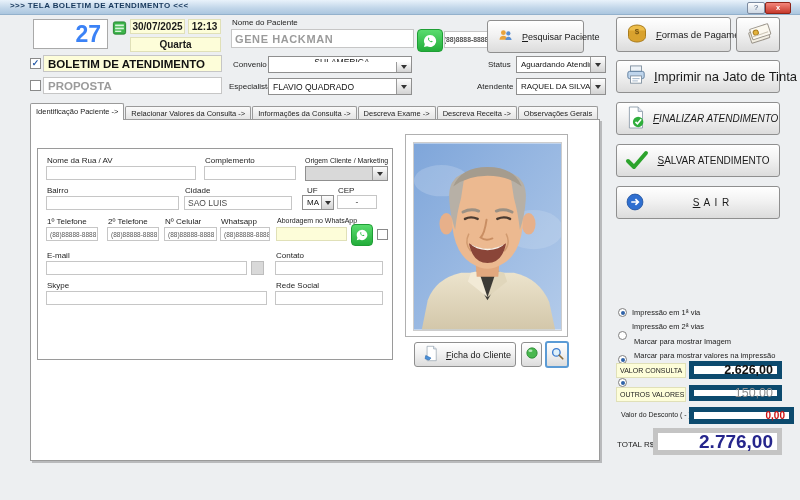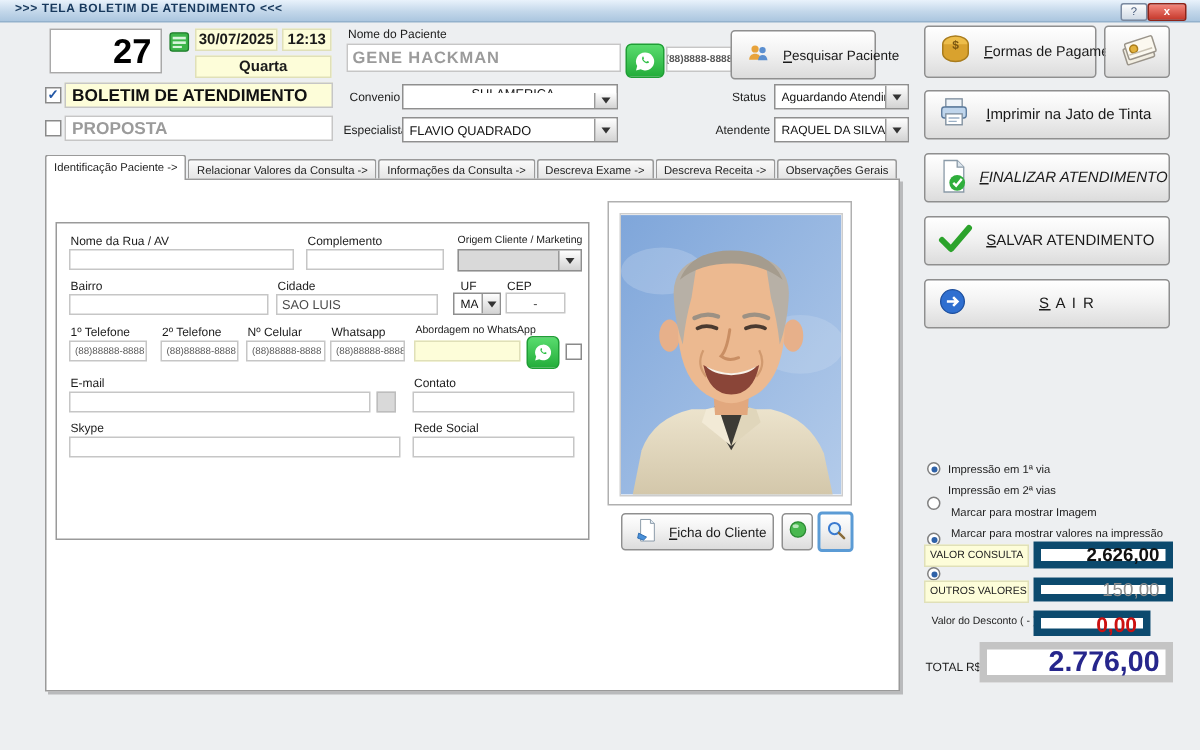--- a/index.html
+++ b/index.html
@@ -20,39 +20,39 @@
     display:flex;align-items:center;padding:0 3px;white-space:nowrap;overflow:hidden;box-sizing:border-box;}
   .yellow{background:#fdfdd9;border-color:#e0e0b8;}
   .mask{font-size:6.5px;color:#5a5a5a;}
   .dd{background:#fff;border:1px solid #8f8f8f;font-size:8.5px;color:#111;display:flex;align-items:center;
     padding-left:4px;box-sizing:border-box;overflow:hidden;}
   .ddv{white-space:nowrap;overflow:hidden;}
   .dda{margin-left:auto;width:14px;align-self:stretch;flex:none;background:linear-gradient(#fefefe,#d3d3d3);
     border-left:1px solid #9a9a9a;display:flex;align-items:center;justify-content:center;}
   .dda i{width:0;height:0;border:3px solid transparent;border-top:4px solid #333;margin-top:3px;}
   .btn{display:flex;align-items:center;gap:7px;background:linear-gradient(#ffffff,#f2f2f2 45%,#dcdcdc);
-    border:1px solid #8f8f8f;border-radius:3px;font-size:10px;color:#1a1a1a;box-sizing:border-box;
+    border:1px solid #8f8f8f;border-radius:3px;font-size:13px;color:#1a1a1a;box-sizing:border-box;
     box-shadow:inset 0 1px 0 #fff;padding:0 8px;cursor:default;}
   .btn .cap{flex:1;text-align:center;white-space:nowrap;}
   .btn svg{flex:none;}
   .cb{width:11px;height:11px;background:#fff;border:1px solid #8a8a8a;box-sizing:border-box;
     display:flex;align-items:center;justify-content:center;font-size:9px;color:#2458a6;}
   .cb.checked::after{content:"✓";font-weight:bold;margin-top:-1px;}
   .radio{width:9px;height:9px;border-radius:50%;background:#fff;border:1px solid #808080;box-sizing:border-box;position:relative;}
   .radio.sel::after{content:"";position:absolute;inset:1.5px;border-radius:50%;background:#2f62a8;}
   .rlabel{font-size:7.5px;color:#1c1c1c;white-space:nowrap;}
   
   .tabstrip{display:flex;align-items:flex-end;gap:1px;}
   .tab{height:13px;line-height:13px;padding:0 5px;font-size:7.5px;color:#222;white-space:nowrap;
     background:linear-gradient(#fafafa,#e3e3e3);border:1px solid #9a9a9a;border-bottom:none;border-radius:2px 2px 0 0;}
   .tab.active{height:16px;line-height:16px;background:#fff;z-index:3;position:relative;}
   .panel{background:#fff;border:1px solid #9a9a9a;box-sizing:border-box;}
   .shadow{box-shadow:2px 2px 0 rgba(90,90,90,.35);}
   
-  .numbox{background:#fff;border:1px solid #a9a9a9;font-size:23px;font-weight:bold;color:#000000;
+  .numbox{background:#fff;border:1px solid #a9a9a9;font-size:23px;font-weight:bold;color:#3b82f6;
     text-align:right;padding-right:6px;box-sizing:border-box;line-height:28px;}
   .ybox{background:#fdfdd9;border:1px solid #e0e0b8;font-weight:bold;font-size:10px;text-align:center;
     line-height:14px;box-sizing:border-box;}
   .bigfield{border:1px solid #c6c6c6;font-size:11.5px;line-height:16px;padding-left:4px;box-sizing:border-box;
     font-weight:bold;white-space:nowrap;overflow:hidden;}
   .wa{border:1px solid #1f9e35;border-radius:4px;background:linear-gradient(#59dc6e,#23ad3a);
     display:flex;align-items:center;justify-content:center;}
   
   .tlab{background:#fdfdd9;border:1px solid #e0e0b8;font-size:7px;color:#222;line-height:14px;
     padding-left:3px;box-sizing:border-box;white-space:nowrap;}
@@ -322,17 +322,17 @@
   <div class="abs radio sel" style="left:618px;top:337px;"></div>
   <div class="abs rlabel" style="left:634px;top:337px;">Marcar para mostrar Imagem</div>
   <div class="abs radio sel" style="left:618px;top:351px;"></div>
   <div class="abs rlabel" style="left:634px;top:351px;">Marcar para mostrar valores na impressão</div>
 
   <div class="abs tlab" style="left:616px;top:363px;width:70px;height:15px;">VALOR CONSULTA</div>
   <div class="abs tval" style="left:689px;top:361px;width:93px;height:18px;color:#111;">2.626,00</div>
   <div class="abs tlab" style="left:616px;top:387px;width:70px;height:15px;">OUTROS VALORES</div>
   <div class="abs tval" style="left:689px;top:385px;width:93px;height:16px;color:#8f8f8f;font-weight:normal;">150,00</div>
   <div class="abs lbl s7" style="left:621px;top:411px;">Valor do Desconto ( - )</div>
-  <div class="abs tval" style="left:689px;top:407px;width:78px;height:17px;color:#cc1111;font-size:14px;">0,00</div>
+  <div class="abs tval" style="left:689px;top:407px;width:105px;height:17px;color:#cc1111;font-size:10px;">0,00</div>
   <div class="abs lbl" style="left:617px;top:440px;">TOTAL R$</div>
   <div class="abs tval" style="left:653px;top:428px;width:129px;height:27px;color:#26268c;font-size:19px;border-color:#c4c4c4;">2.776,00</div>
 
 </div>
 
 </body></html>

